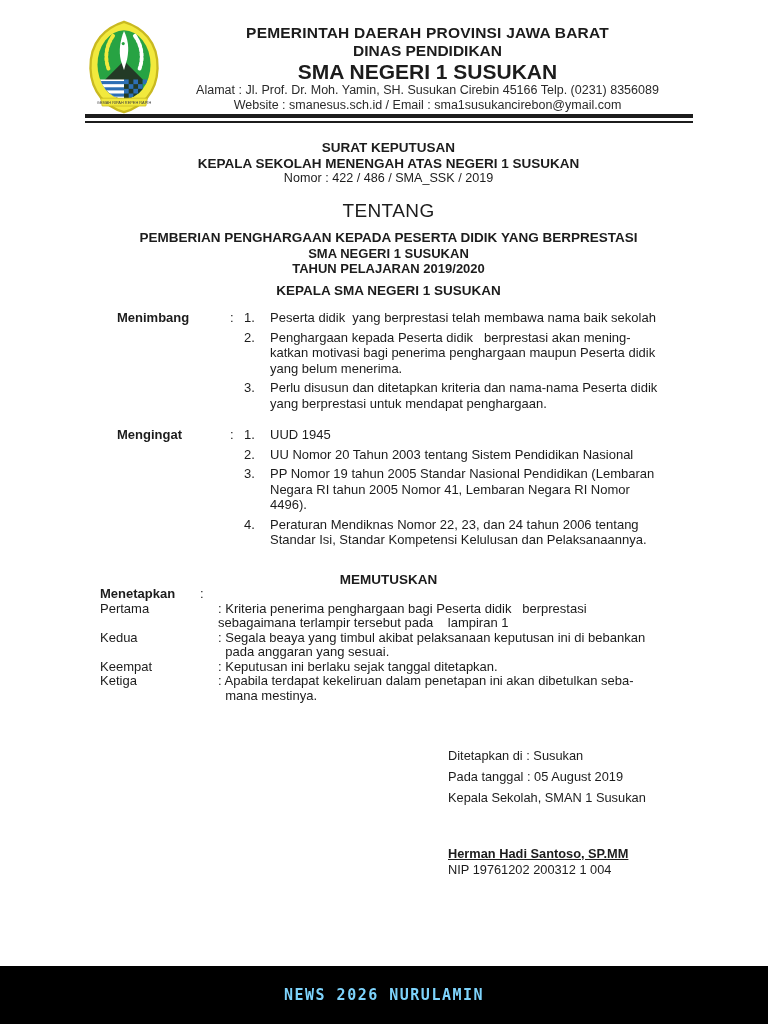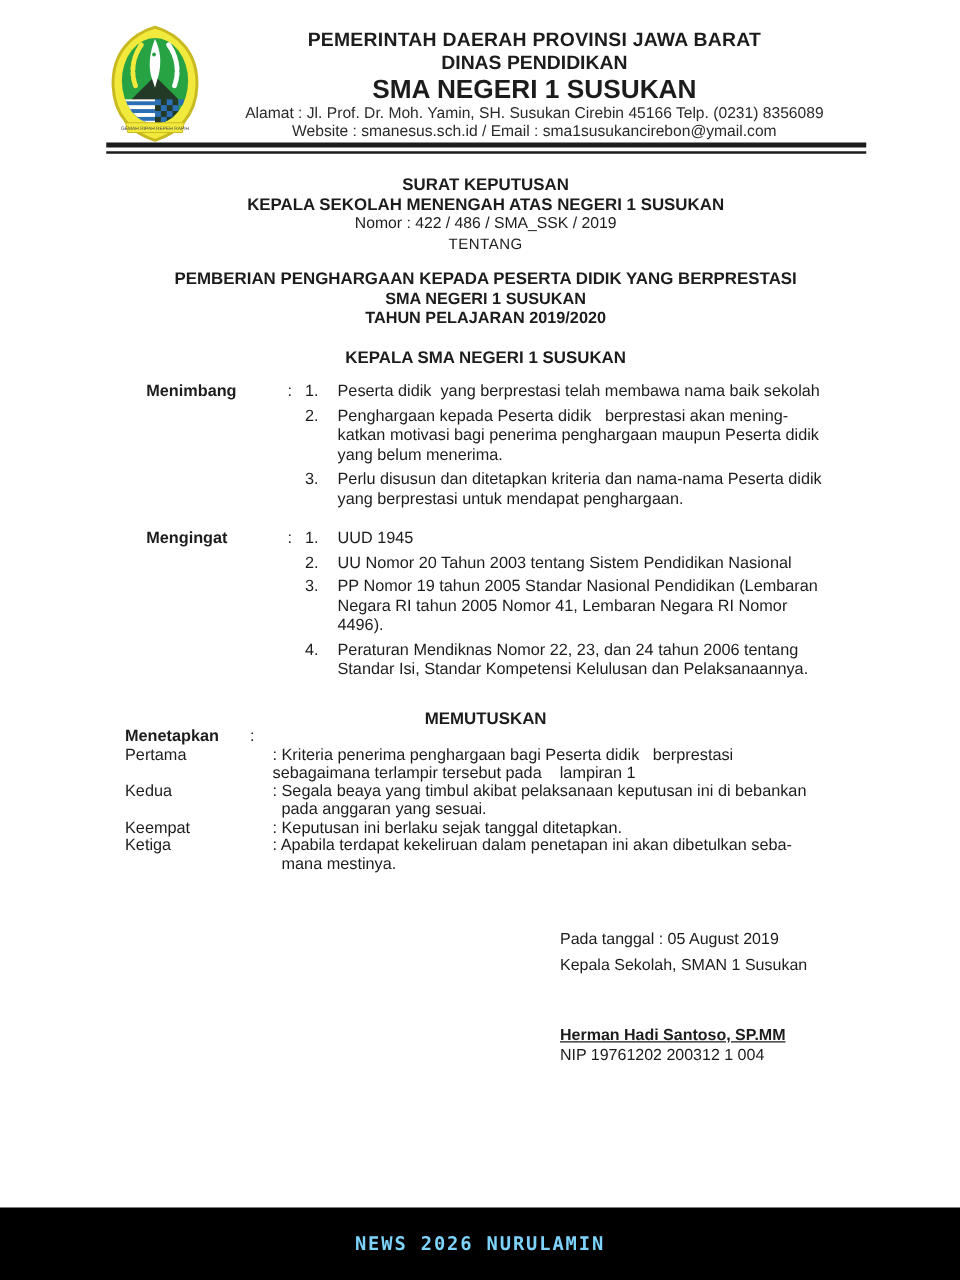--- a/index.html
+++ b/index.html
@@ -22,23 +22,23 @@
   .rule { position:absolute; top:114px; left:85px; width:608px; height:3px;
           border-top:4px solid #1c1c1c; border-bottom:2px solid #1c1c1c; background:#fff; }
 
   
   .main { position:absolute; top:133px; left:85px; width:607px; font-size:13px; line-height:15.5px; }
   .center { text-align:center; }
   .bold { font-weight:bold; }
   .t1 { margin-top:7px; font-size:13.5px; }
   .t2 { font-size:13.5px; }
   .nomor { font-size:12.6px; }
-  .tentang { margin-top:1px; font-size:12px; letter-spacing:.4px; }
+  .tentang { margin-top:16px; font-size:19px; letter-spacing:.4px; }
   .subj1 { margin-top:12px; font-size:13.5px; }
-  .issuer { margin-top:16px; font-size:13.5px; }
+  .issuer { margin-top:6px; font-size:13.5px; }
 
   .sec { display:flex; }
   .sec-menimbang { margin-top:12px; }
   .sec-mengingat { margin-top:12px; }
   .sec .label { flex:0 0 auto; width:113px; padding-left:32px; font-weight:bold; }
   .sec .colon { flex:0 0 auto; width:14px; }
   .sec .items { flex:1; }
   .item { display:flex; margin-bottom:4px; }
   .item .num { flex:0 0 auto; width:26px; }
   .item .txt { flex:1; white-space:pre-wrap; }
@@ -199,20 +199,21 @@
       <div class="dlabel">Keempat</div>
       <div class="dtext">: Keputusan ini berlaku sejak tanggal ditetapkan.</div>
     </div>
     <div class="dec">
       <div class="dlabel">Ketiga</div>
       <div class="dtext">: Apabila terdapat kekeliruan dalam penetapan ini akan dibetulkan seba-
   mana mestinya.</div>
     </div>
 
     <div class="sig">
+      <div class="line">Ditetapkan di : Susukan</div>
       <div class="line">Pada tanggal  : 05 August  2019</div>
       <div class="line">Kepala Sekolah, SMAN 1 Susukan</div>
       <div class="name">Herman Hadi Santoso, SP.MM</div>
       <div class="nip">NIP  19761202 200312 1 004</div>
     </div>
 
   </main>
 
   <footer class="banner" style="background: rgb(0, 0, 0);">
     <span style="color: #7dd3fc;">NEWS 2026 NURULAMIN</span>

